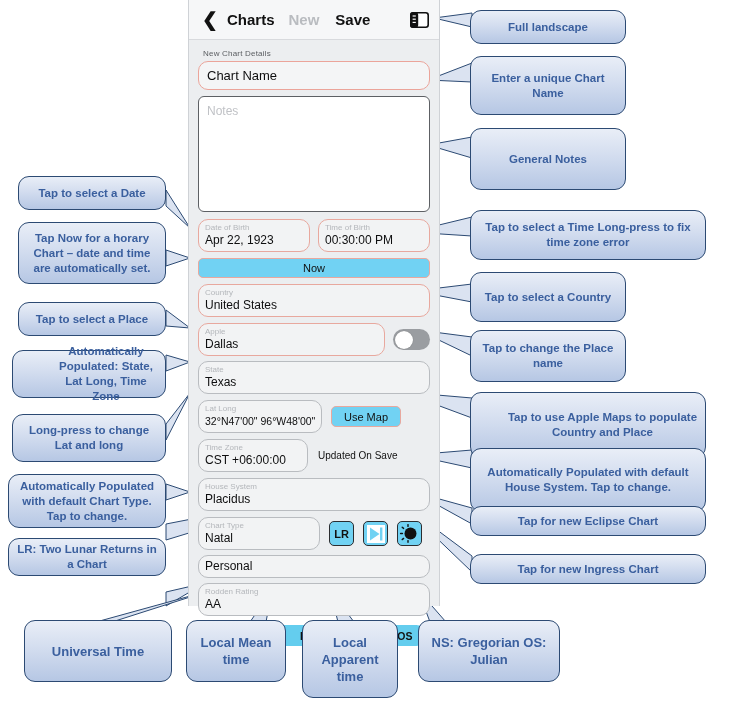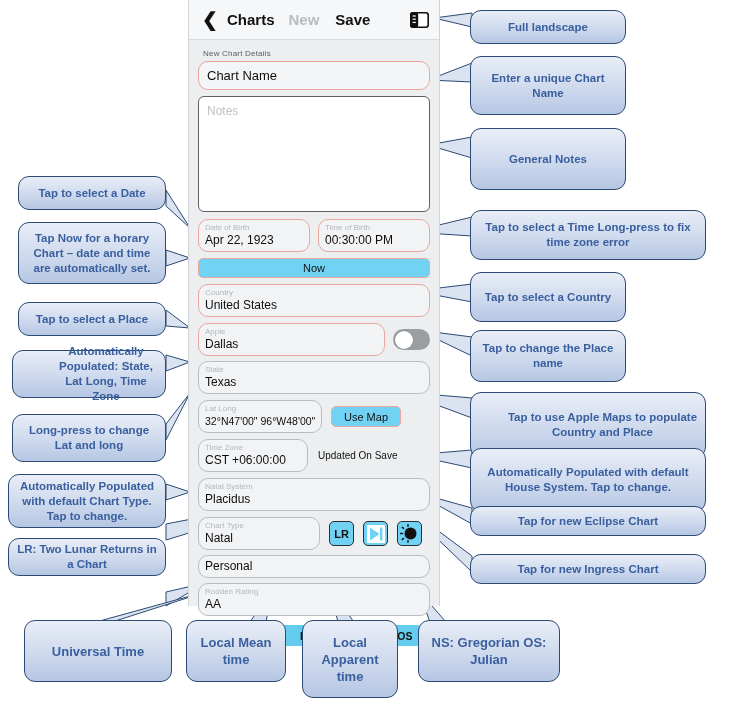--- a/index.html
+++ b/index.html
@@ -266,21 +266,21 @@
 
     <div class="tz-row">
       <div class="fld gray">
         <div class="lbl">Time Zone</div>
         <div class="val">CST +06:00:00</div>
       </div>
       <div class="tz-note">Updated On Save</div>
     </div>
 
     <div class="fld gray mt6">
-      <div class="lbl">Natal System</div>
+      <div class="lbl">House System</div>
       <div class="val">Placidus</div>
     </div>
 
     <div class="ct-row">
       <div class="fld gray">
         <div class="lbl">Chart Type</div>
         <div class="val">Natal</div>
       </div>
       <div class="sq sq-lr">LR</div>
       <div class="sq sq-ing">

